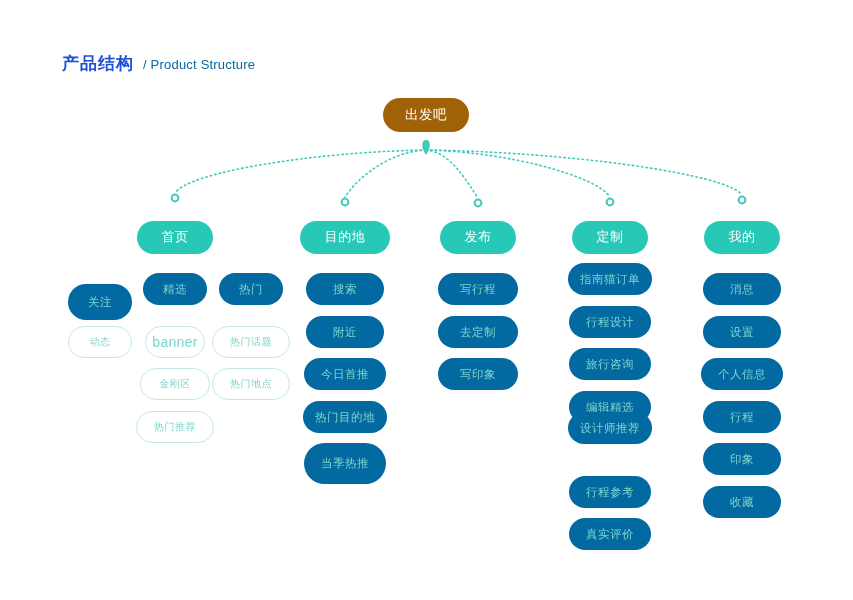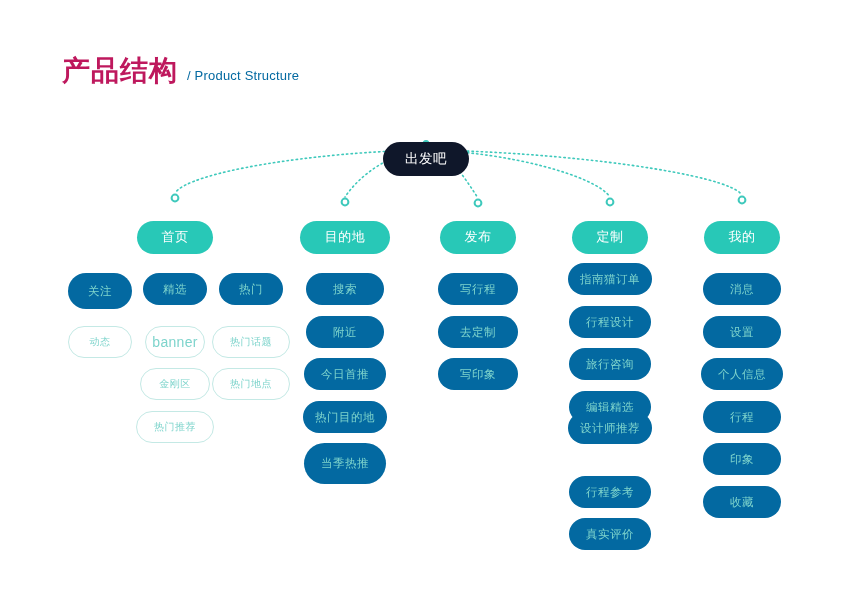--- a/index.html
+++ b/index.html
@@ -19,23 +19,23 @@
   
   #header {
     position: absolute;
     left: 62px;
     top: 52px;
     display: flex;
     align-items: baseline;
     white-space: nowrap;
   }
   #title-cn {
-    font-size: 28px;
+    font-size: 17px;
     font-weight: bold;
-    color: #be185d;
+    color: #1d4ed8;
     letter-spacing: 1px;
   }
   #title-en {
     font-size: 13px;
     color: #0369a1;
     margin-left: 9px;
     letter-spacing: 0.2px;
   }
 
   
@@ -54,24 +54,23 @@
     box-sizing: border-box;
     display: flex;
     align-items: center;
     justify-content: center;
     border-radius: 999px;
     white-space: nowrap;
     letter-spacing: 0.5px;
   }
 
   .node.root {
-    background: #0f172a;
+    background: #a16207;
     color: #ffffff;
     font-size: 13.5px;
-    margin-top: 44px;
   }
 
   .node.level2 {
     background: #28C8B7;
     color: #ffffff;
     font-size: 13px;
   }
 
   .node.leaf-fill {
     background: #0369a1;
@@ -112,21 +111,21 @@
     <circle cx="742" cy="200" r="3.4" fill="#ffffff" stroke="#3FC9BC" stroke-width="2"></circle>
   </svg>
 
 <div id="nodes">
     <div class="node root" style="width: 86px; height: 34px; left: 383px; top: 98px;">
       <span>出发吧</span>
     </div>
     <div class="node level2" style="width: 76px; height: 33px; left: 137px; top: 220.5px;">
       <span>首页</span>
     </div>
-    <div class="node leaf-fill" style="width: 64px; height: 36px; left: 68px; top: 273px;">
+    <div class="node leaf-fill" style="width: 64px; height: 36px; left: 68px; top: 284px;">
       <span>关注</span>
     </div>
     <div class="node leaf-outline" style="width: 64px; height: 32px; left: 68px; top: 326px;">
       <span>动态</span>
     </div>
     <div class="node leaf-fill" style="width: 64px; height: 32px; left: 143px; top: 273px;">
       <span>精选</span>
     </div>
     <div class="node leaf-outline latin" style="width: 60px; height: 32px; left: 145px; top: 326px;">
       <span>banner</span>

